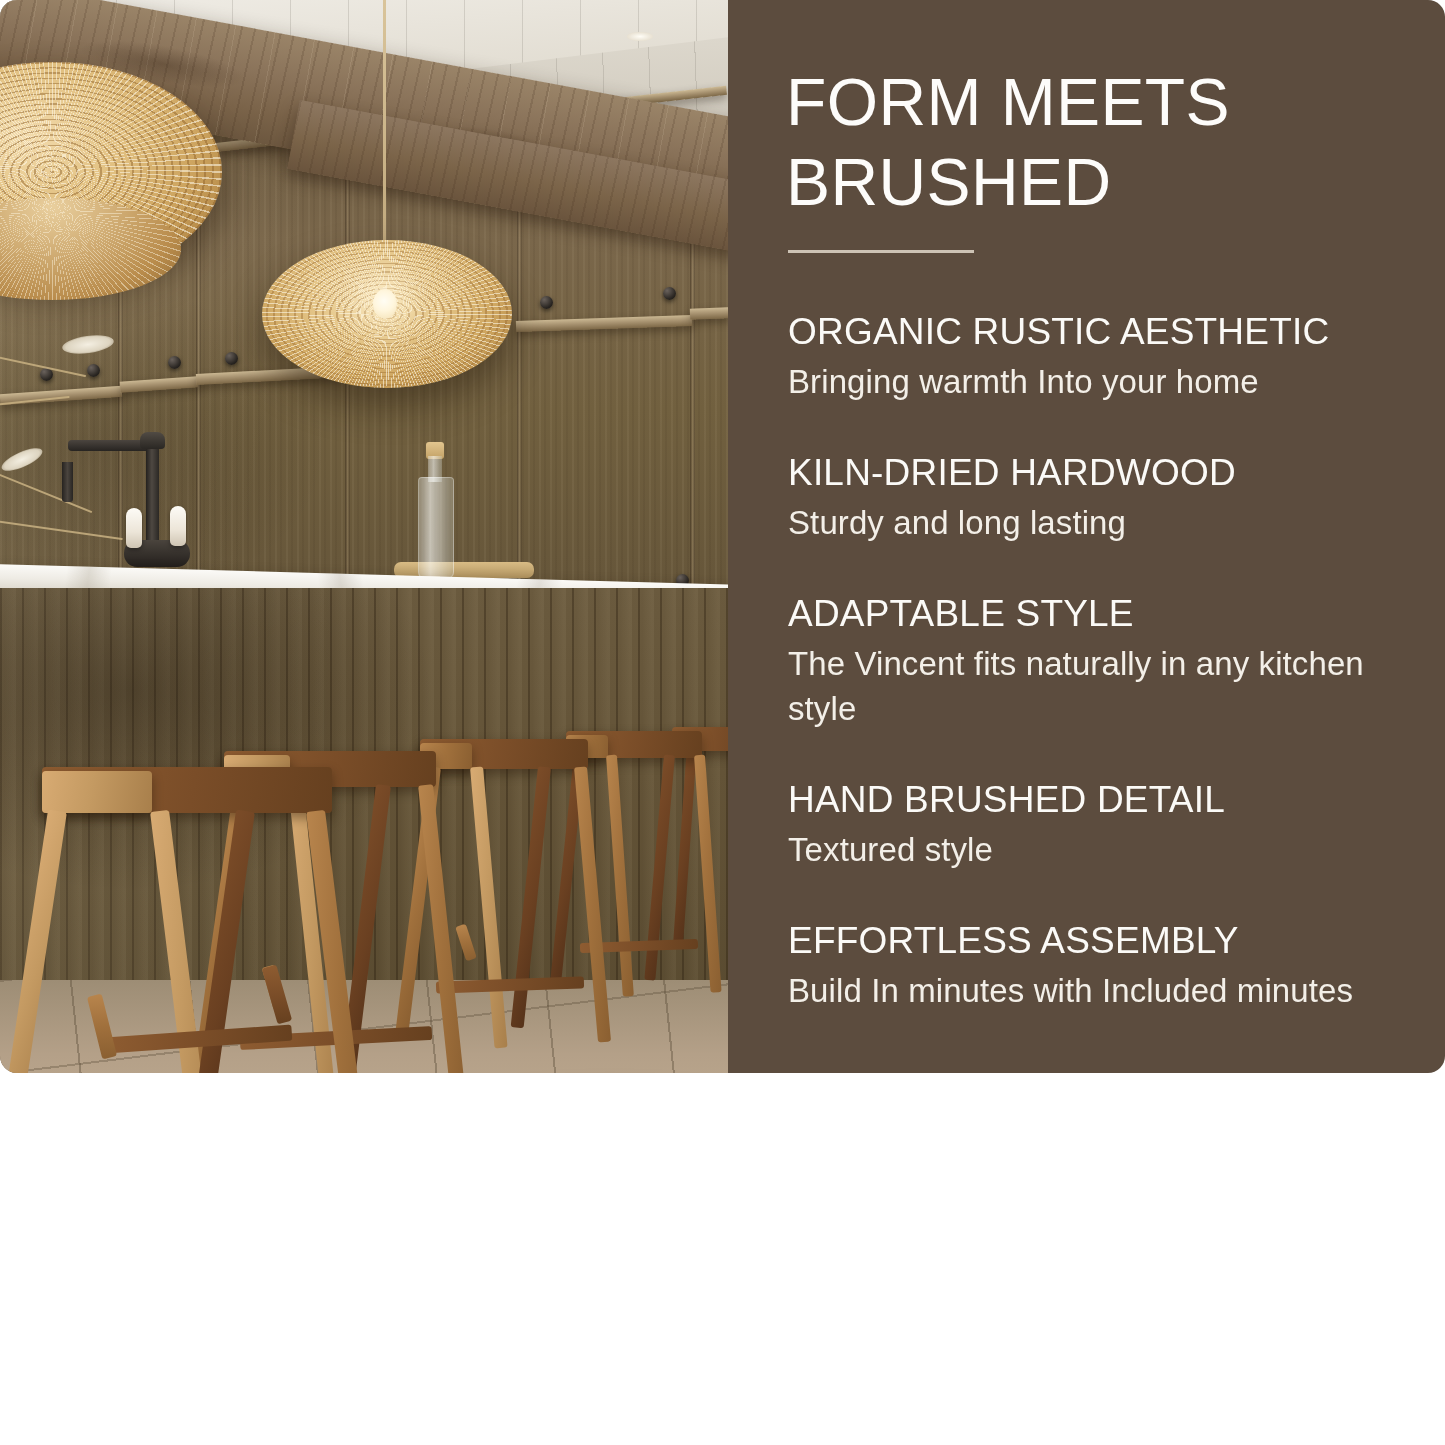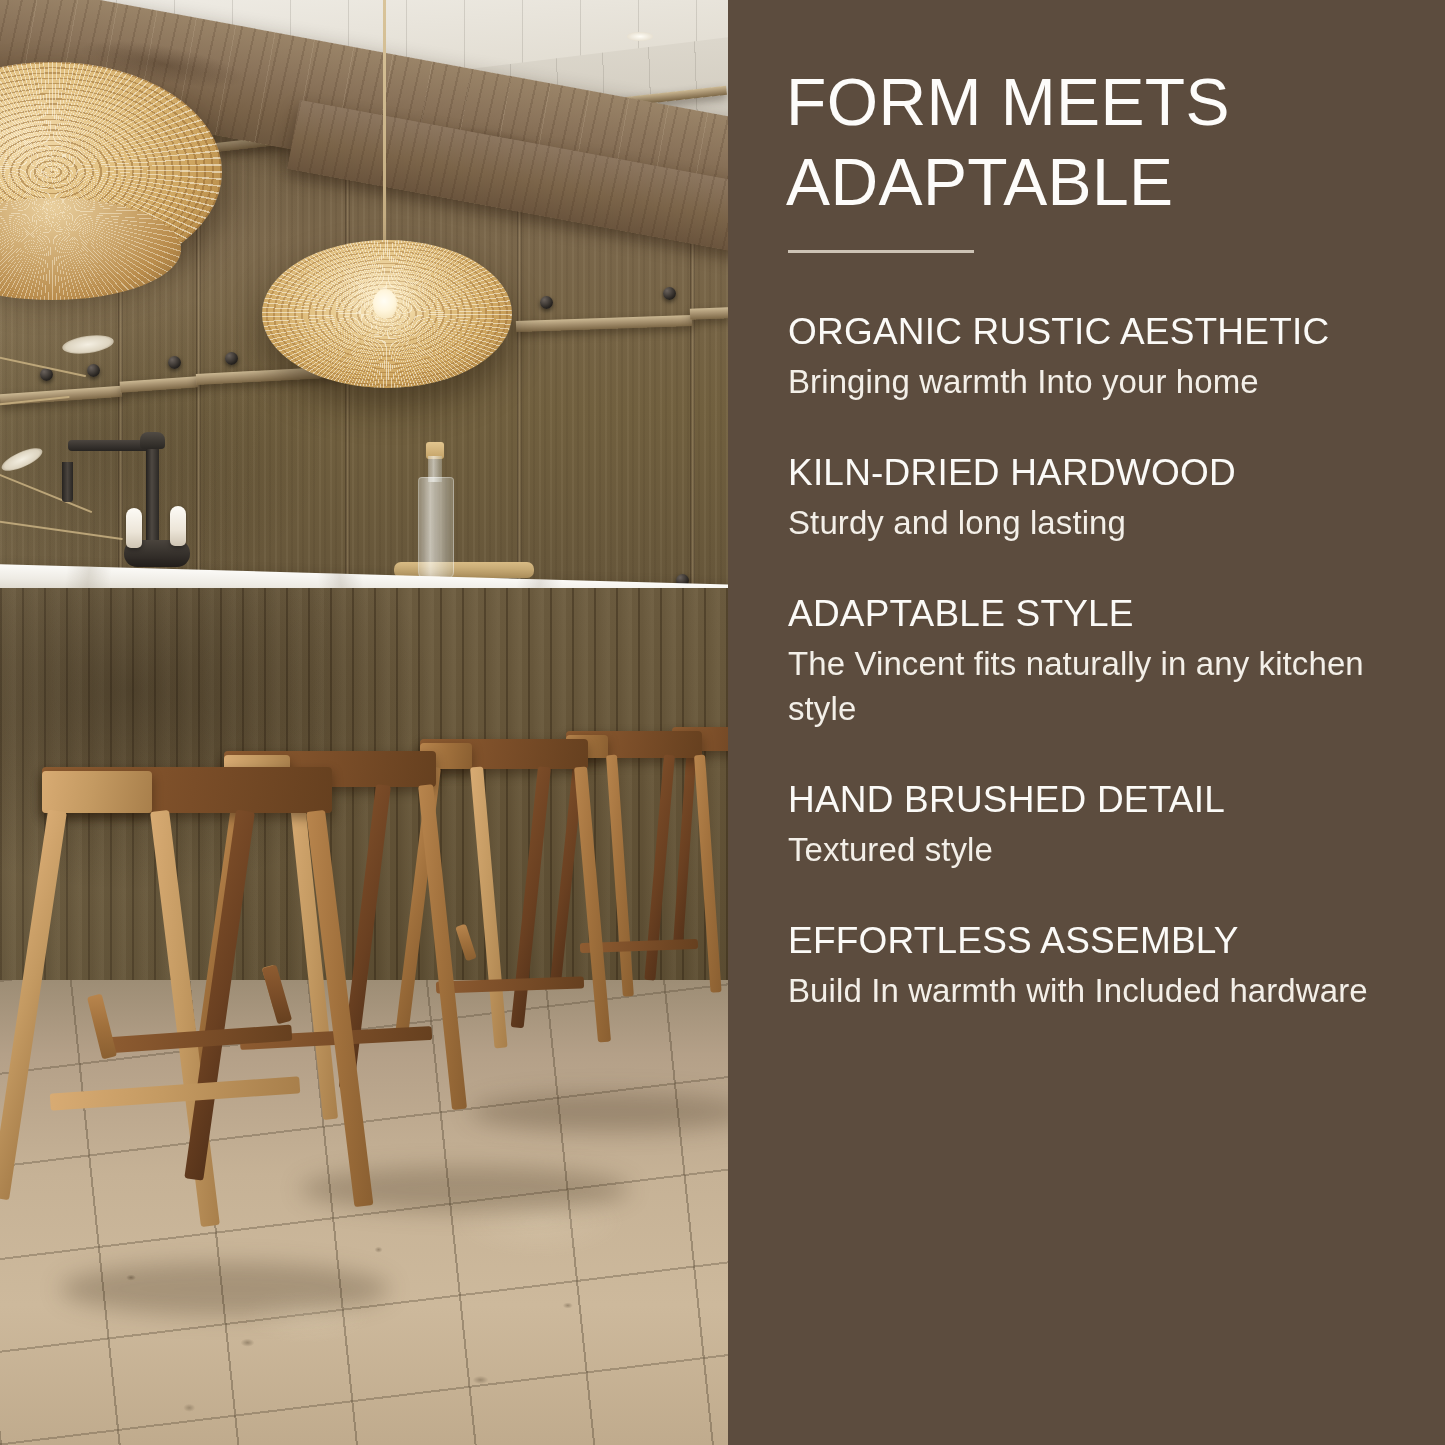--- a/index.html
+++ b/index.html
@@ -1,17 +1,17 @@
 <!DOCTYPE html>
 <html><head>
 <meta charset="utf-8">
 <style>
   html,body{margin:0;padding:0;background:#fff;}
   body{width:1445px;height:1445px;overflow:hidden;font-family:"Liberation Sans",sans-serif;}
-  .poster{position:relative;width:1445px;height:1445px;display:flex;overflow:hidden;}
+  .poster{position:relative;width:1445px;height:1073px;display:flex;overflow:hidden;border-radius:17px;}
 
   
   .photo{position:relative;width:728px;height:1445px;overflow:hidden;background:#6b5a45;}
 
   
   .ceiling{position:absolute;left:0;top:0;width:728px;height:150px;
     background:
       repeating-linear-gradient(90deg,rgba(120,115,105,.22) 0 1px,rgba(0,0,0,0) 1px 58px),
       linear-gradient(175deg,#efece5 0%,#e2ddd2 55%,#cfc8ba 100%);}
   .ceiling2{position:absolute;left:330px;top:86px;width:398px;height:118px;
@@ -300,21 +300,21 @@
       <div class="strut dk" style="left:106px;top:990px;width:186px;height:16px;transform:rotate(-4deg);"></div>
       <div class="strut md" style="left:70px;top:978px;width:64px;height:15px;transform:rotate(76deg);"></div>
       <div class="strut dk" style="left:248px;top:946px;width:58px;height:15px;transform:rotate(74deg);"></div>
     </div>
 
   </div>
 
   <div class="panel">
     <h1 class="title">
       <span>FORM MEETS</span><br>
-      <span>ADAPTABLE</span>
+      <span>BRUSHED</span>
     </h1>
     <div class="divider"></div>
 
     <div class="features">
       <div class="feature">
         <div class="f-title">ORGANIC RUSTIC AESTHETIC</div>
         <div class="f-sub">Bringing warmth Into your home</div>
       </div>
       <div class="feature">
         <div class="f-title">KILN-DRIED HARDWOOD</div>
@@ -323,18 +323,18 @@
       <div class="feature">
         <div class="f-title">ADAPTABLE STYLE</div>
         <div class="f-sub">The Vincent fits naturally in any kitchen style</div>
       </div>
       <div class="feature">
         <div class="f-title">HAND BRUSHED DETAIL</div>
         <div class="f-sub">Textured style</div>
       </div>
       <div class="feature">
         <div class="f-title">EFFORTLESS ASSEMBLY</div>
-        <div class="f-sub">Build In warmth with Included hardware</div>
+        <div class="f-sub">Build In minutes with Included minutes</div>
       </div>
     </div>
   </div>
 
 </div>
 
 </body></html>

